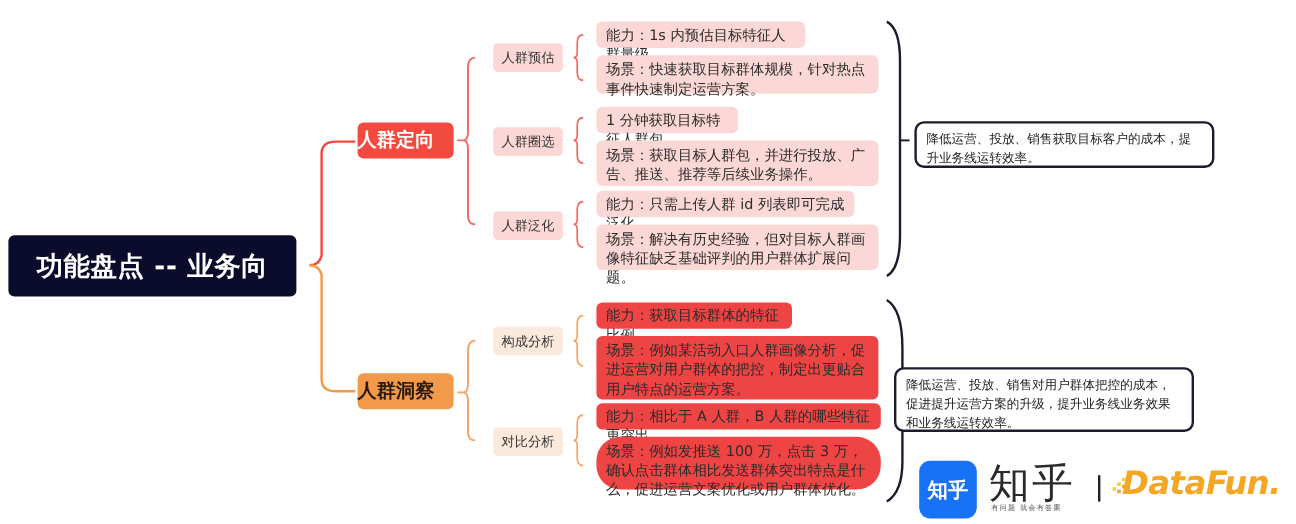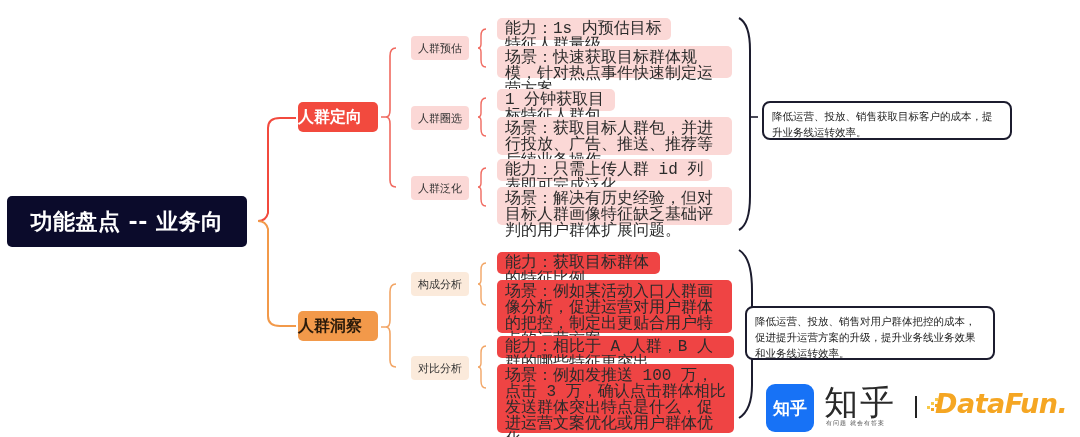--- a/index.html
+++ b/index.html
@@ -23,22 +23,22 @@
   .l1.orange { left:298px; top:311px; background:#f2994a; color:#2a1a0a; }
 
   .l2 {
     height:24px; padding:0 7px; border-radius:4px; display:flex; align-items:center;
     font-size:11px; color:#333;
   }
   .l2.red { background:#fbd8d6; }
   .l2.orange { background:#fbeadb; }
 
   .leaf {
-    border-radius:5px; font-size:16px; color:#2b2b2b; line-height:16px;
-    padding:4px 8px; box-sizing:border-box;font-family:Liberation Mono, monospace;
+    border-radius:5px; font-size:12px; color:#2b2b2b; line-height:16px;
+    padding:4px 8px; box-sizing:border-box;
   }
   .leaf.red { background:#fbd8d6; }
   .leaf.orange { background:#ef4444; }
 
   .summary {
     border:2px solid #1c1c2e; border-radius:8px; background:#fff; box-sizing:border-box;
     font-size:10.5px; line-height:16px; color:#1c1c1c; padding:5px 8px;
   }
 
   .logo-zh-icon {
@@ -131,21 +131,21 @@
 <div class="abs leaf orange" style="left:497px;top:280px;width:235px;height:53px;">
   <span>场景：例如某活动入口人群画像分析，促进运营对用户群体的把控，制定出更贴合用户特点的运营方案。</span>
 </div>
 
 <div class="abs l2 orange" style="left:411px;top:356px;">
   <span>对比分析</span>
 </div>
 <div class="abs leaf orange" style="left:497px;top:336px;width:237px;height:22px;padding-top:3px;">
   <span>能力：相比于 A 人群，B 人群的哪些特征更突出</span>
 </div>
-<div class="abs leaf orange" style="left:497px;top:364px;width:237px;height:69px;">
+<div class="abs leaf orange" style="left:497px;top:364px;width:237px;height:44px;border-radius:20px;">
   <span>场景：例如发推送 100 万，点击 3 万，确认点击群体相比发送群体突出特点是什么，促进运营文案优化或用户群体优化。</span>
 </div>
 
 <div class="abs summary" style="left:745px;top:306px;width:250px;height:54px;">
   <span>降低运营、投放、销售对用户群体把控的成本，促进提升运营方案的升级，提升业务线业务效果和业务线运转效率。</span>
 </div>
 
 <div class="abs logo-zh-icon">
   <span>知乎</span>
 </div>

